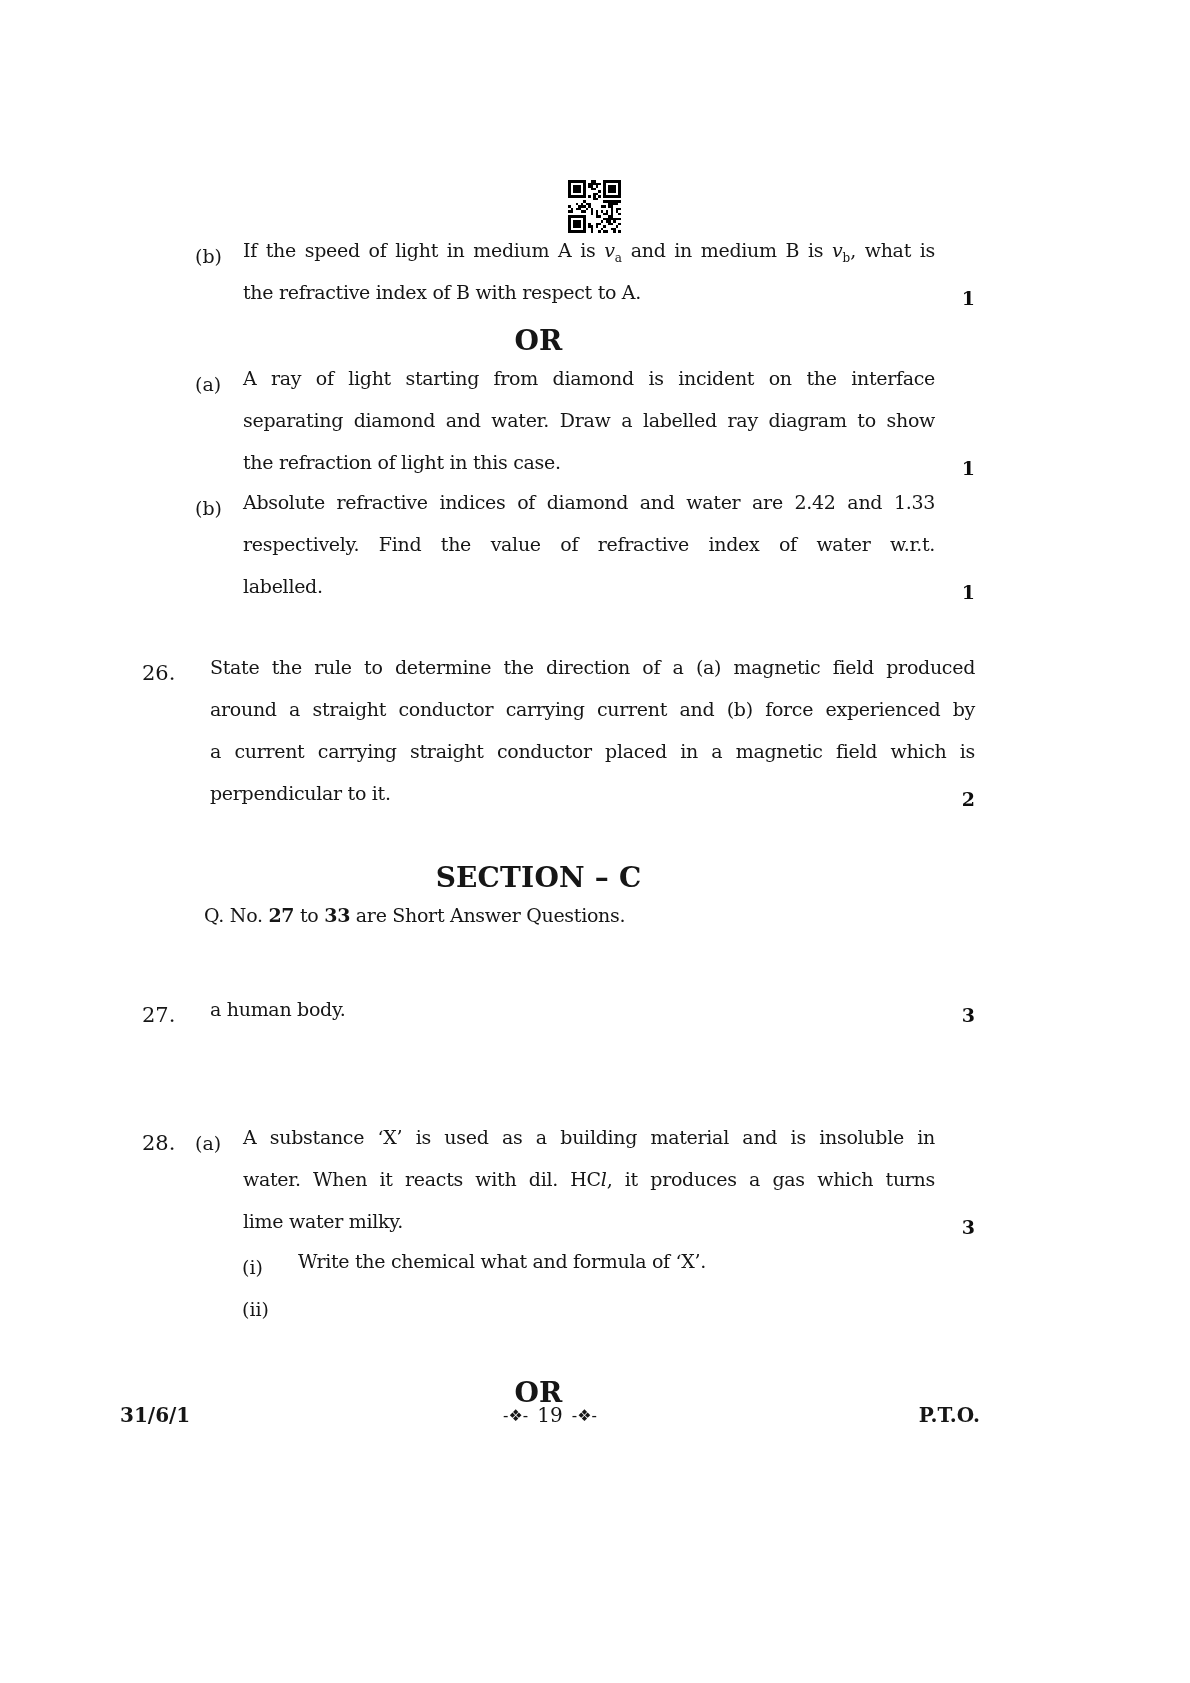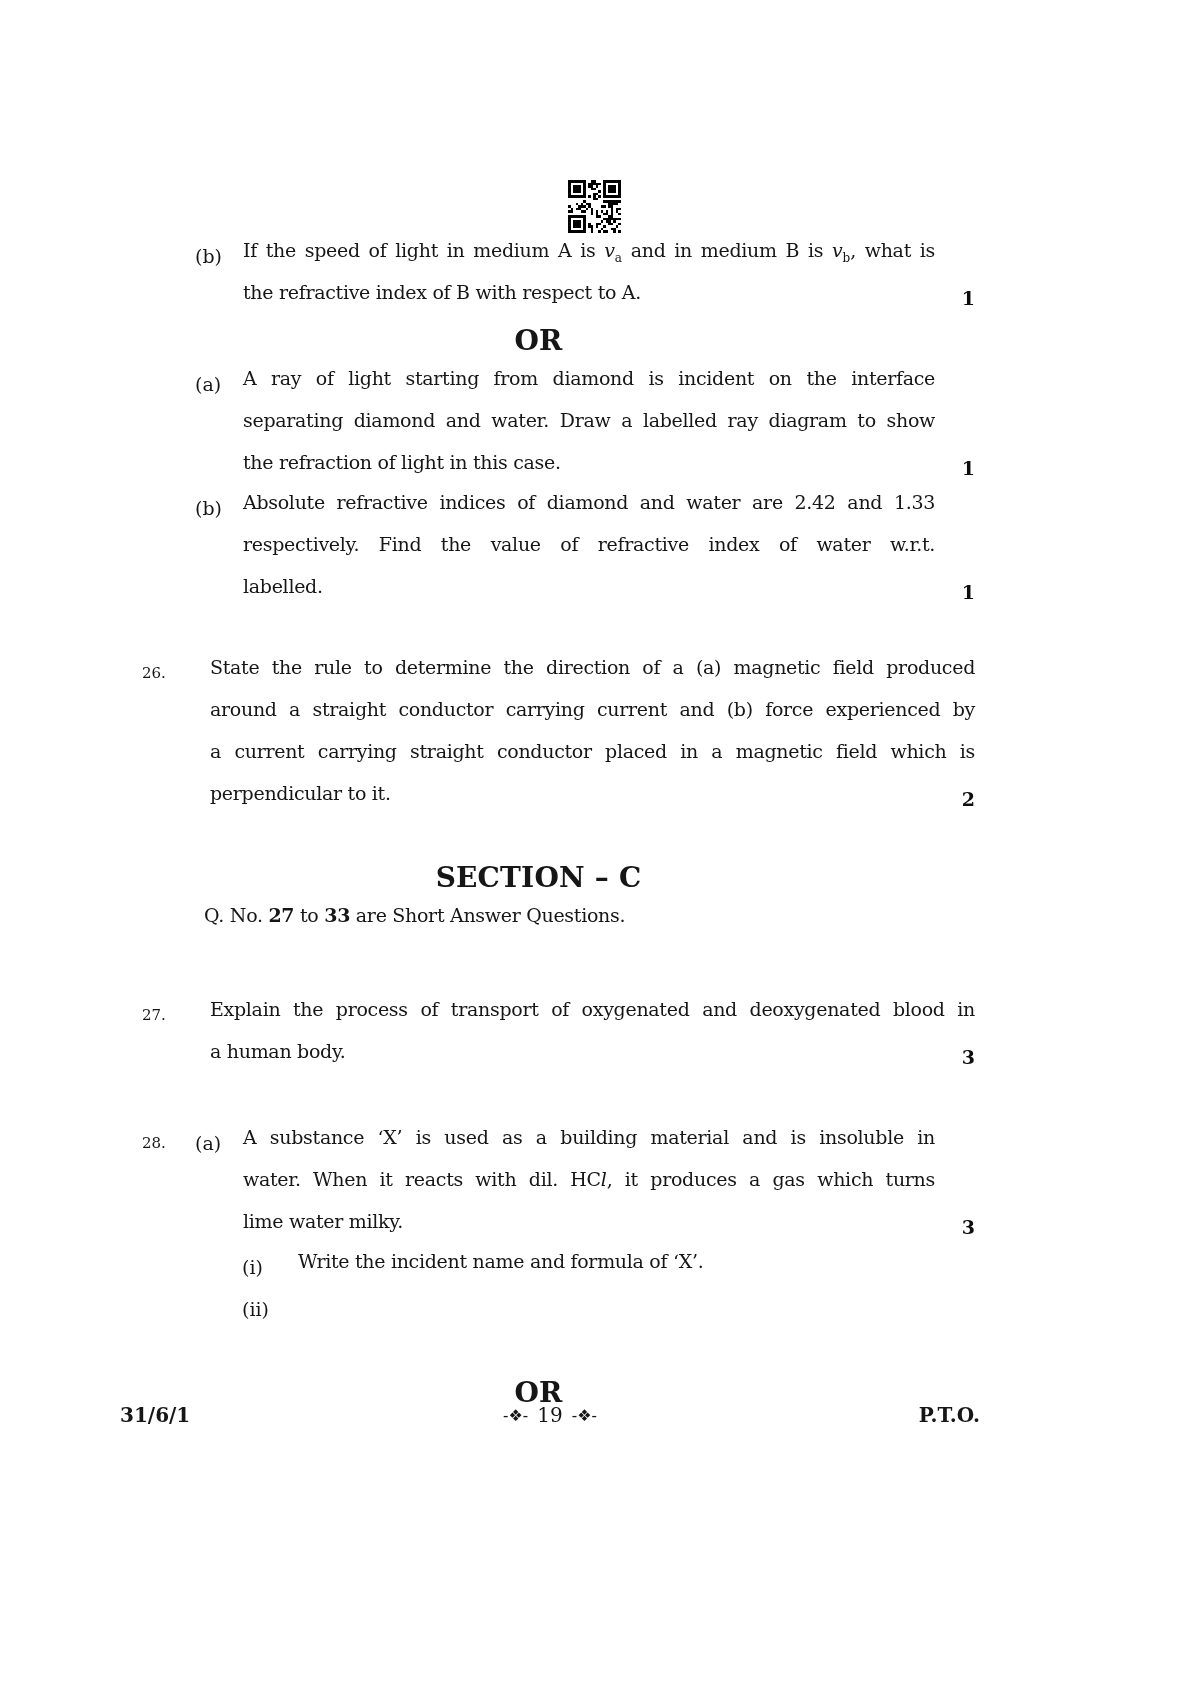--- a/index.html
+++ b/index.html
@@ -8,21 +8,21 @@
     width:1190px;height:1683px;
     background:#ffffff;
     font-family:"DejaVu Serif", serif;
     color:#161616;
     overflow:hidden;
     margin:0 auto;
   }
   .qr{position:absolute;left:567px;top:180px;width:55px;height:53px;}
   .content{position:absolute;left:142px;top:0;width:833px;}
   .block{position:absolute;left:0;width:100%;}
-  .num{position:absolute;left:0;top:0;height:42px;line-height:42px;font-size:15px;text-align:right;}
+  .num{position:absolute;left:0;top:0;height:42px;line-height:42px;font-size:21px;text-align:right;}
   .letter{position:absolute;left:53px;top:0;height:42px;line-height:42px;font-size:19px;}
   .roman{position:absolute;left:100px;top:0;height:42px;line-height:42px;font-size:19px;}
   .ptext{margin-left:101px;margin-right:40px;}        
   .qtext{margin-left:68px;}         
   .stext{margin-left:156px;margin-right:40px;}        
   .ntext{margin-left:62px;margin-right:40px;}         
   .line{
     height:42px;line-height:30px;font-size:19px;letter-spacing:-0.3px;
     white-space:nowrap;text-align:justify;text-align-last:justify;
   }
@@ -222,41 +222,40 @@
     </div>
     <div class="block" style="top:900px">
       <div class="ntext">
         <div class="line last"><span>Q. No. </span><span class="bold">27</span><span> to </span><span class="bold">33</span><span> are Short Answer Questions.</span></div>
       </div>
     </div>
 
     <div class="block" style="top:994px">
       <span class="num">27.</span>
       <div class="qtext">
-        <div class="line">Explain the process of transport of oxygenated and deoxygenated blood in</div>
         <div class="line last">a human body.</div>
       </div>
       <span class="marks">3</span>
     </div>
 
     <div class="block" style="top:1122px">
       <span class="num">28.</span>
       <span class="letter">(a)</span>
       <div class="ptext">
         <div class="line">A substance ‘X’ is used as a building material and is insoluble in</div>
         <div class="line"><span>water. When it reacts with dil. HC</span><i>l</i><span>, it produces a gas which turns</span></div>
         <div class="line last">lime water milky.</div>
       </div>
       <span class="marks">3</span>
     </div>
 
     <div class="block" style="top:1246px">
       <span class="roman">(i)</span>
       <div class="stext">
-        <div class="line last">Write the incident name and formula of ‘X’.</div>
+        <div class="line last">Write the chemical what and formula of ‘X’.</div>
       </div>
     </div>
 
     <div class="block" style="top:1288px">
       <span class="roman">(ii)</span>
     </div>
 
     <div class="block" style="top:1372px">
       <div class="center-head">OR</div>
     </div>

